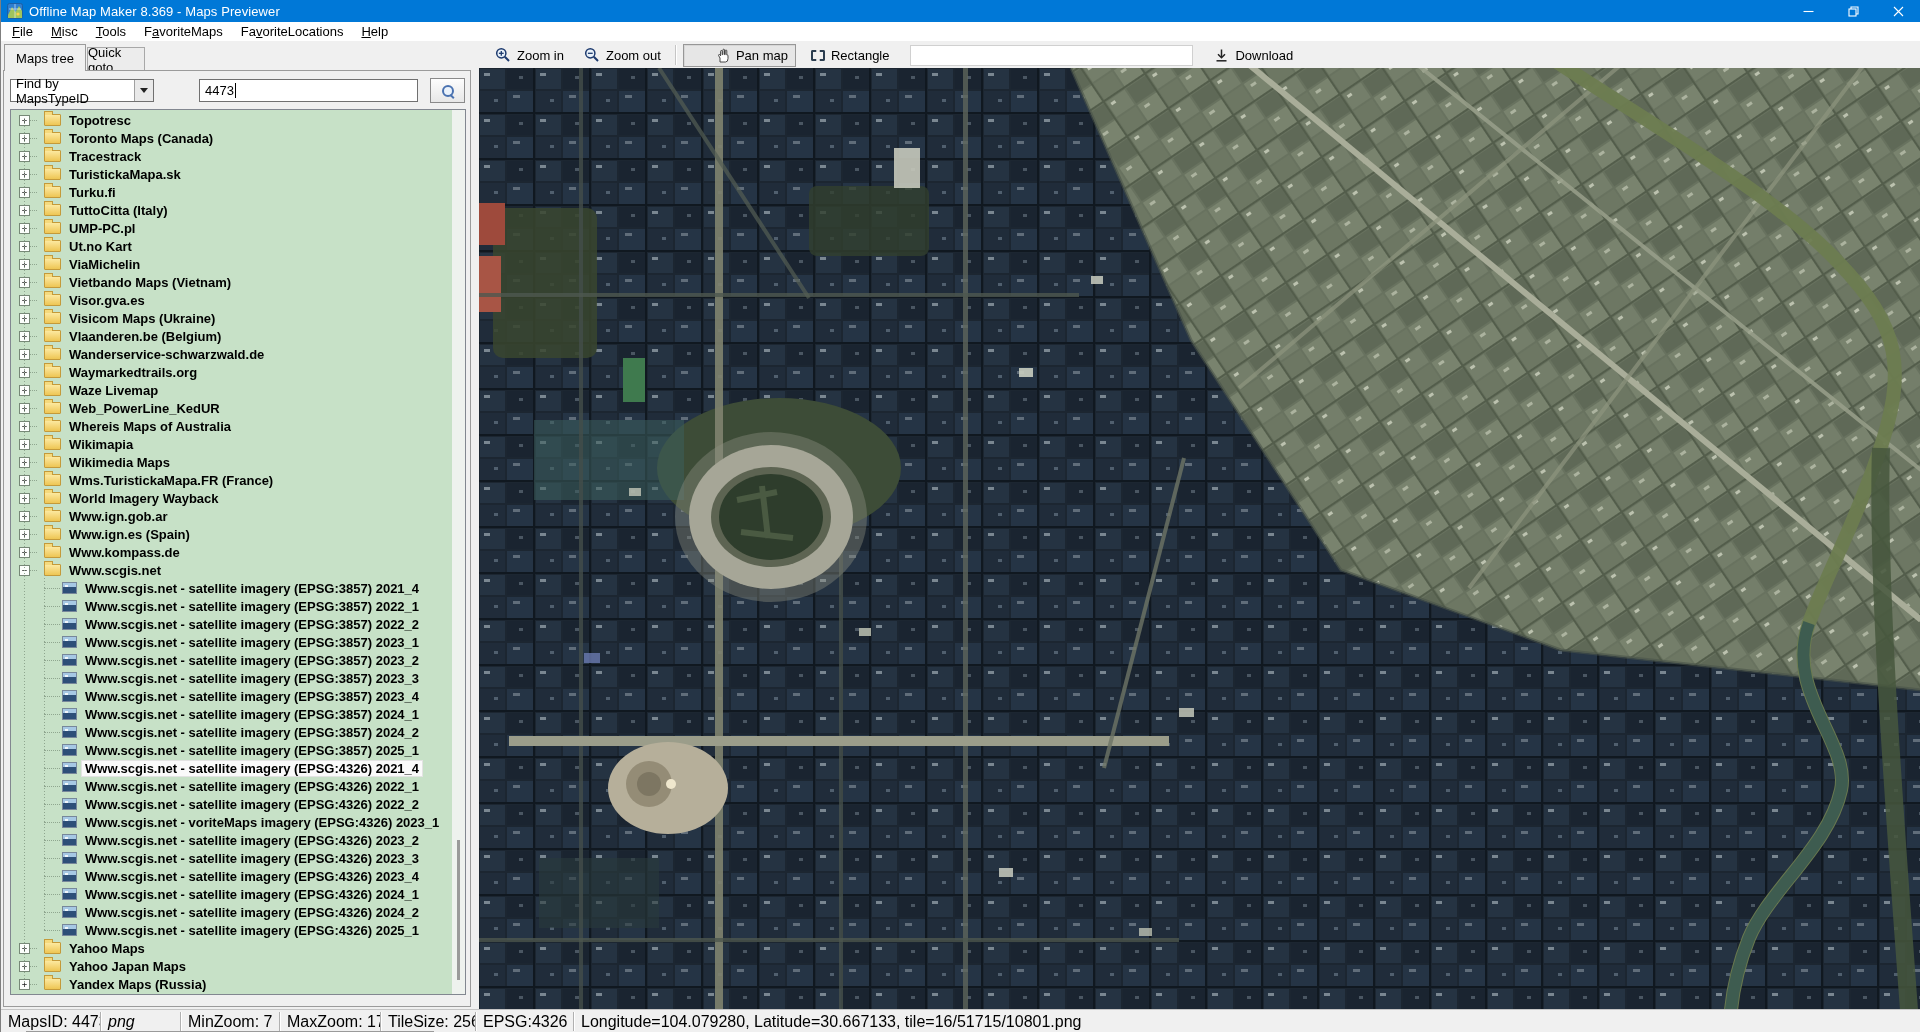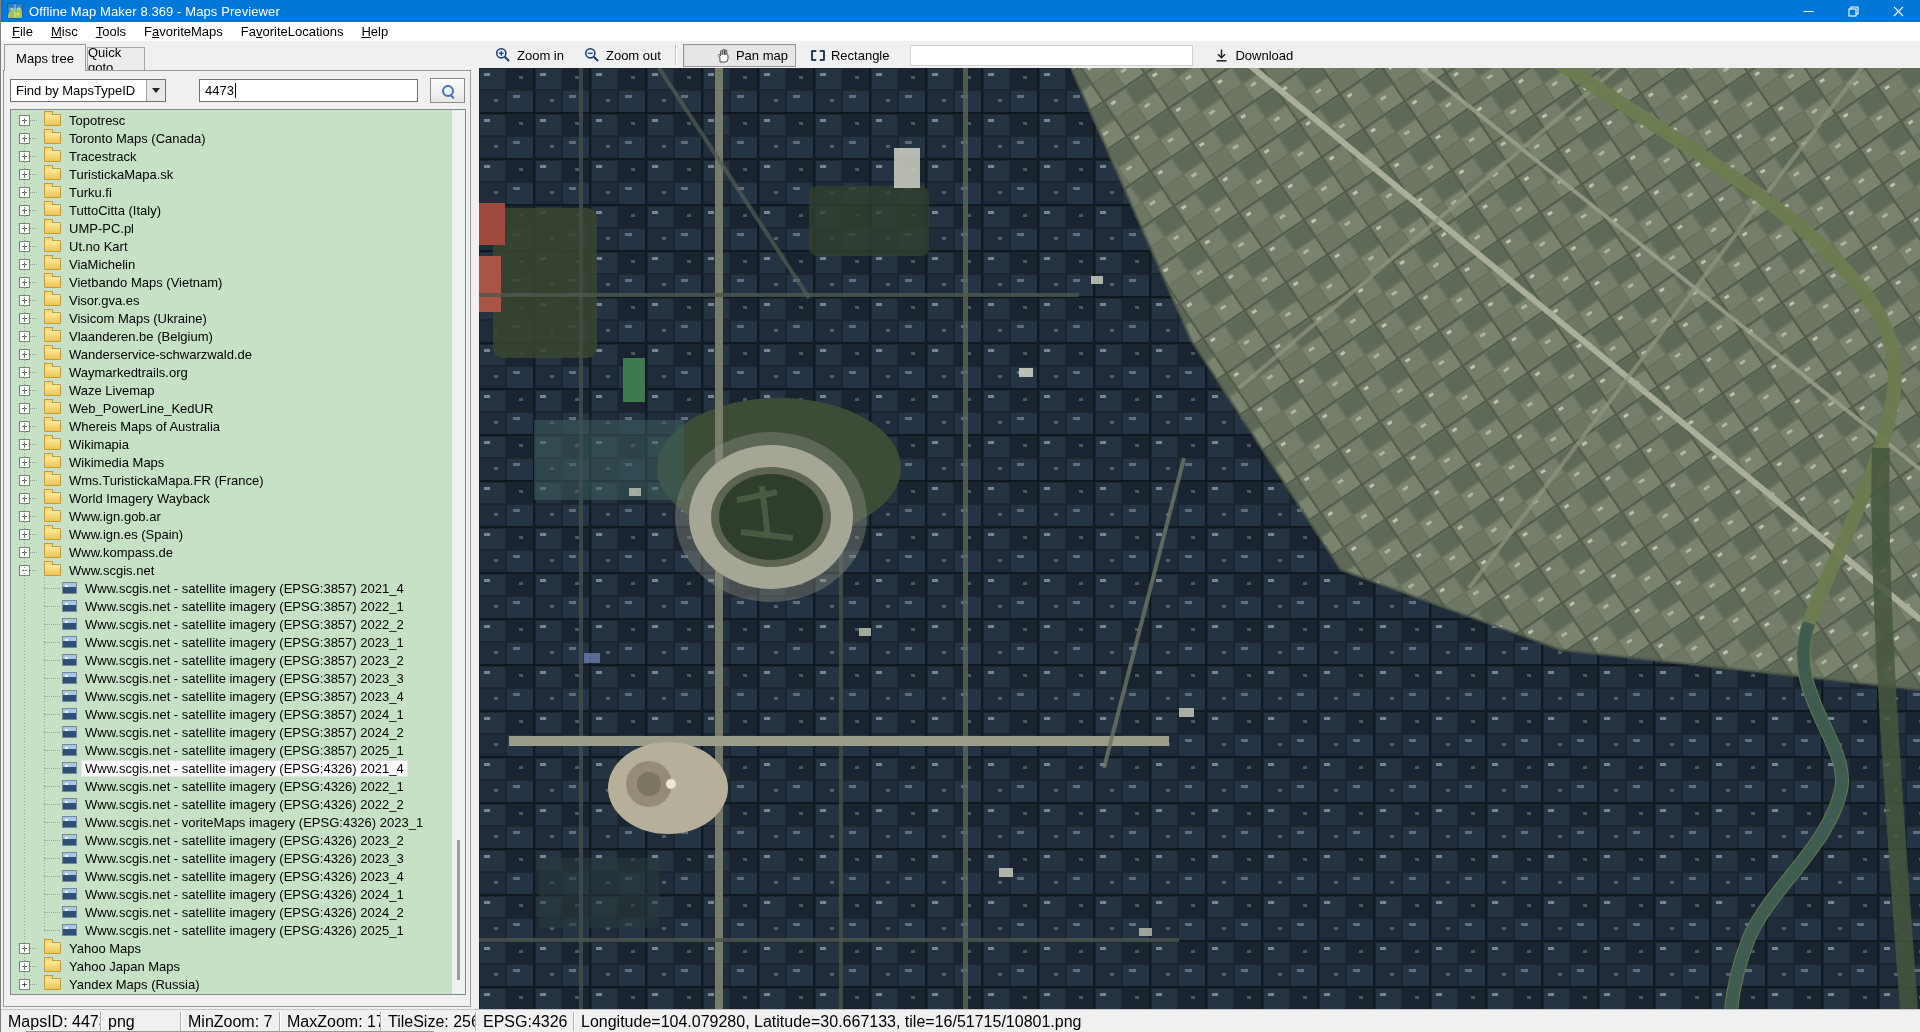--- a/index.html
+++ b/index.html
@@ -26,21 +26,21 @@
   .tab { position:absolute; display:flex; align-items:center; justify-content:center; cursor:default; }
   .tab.active { left:3px; top:2px; width:82px; height:27px; background:#f0f0f0;
                 border:1px solid #9b9b9b; border-bottom:none; z-index:3; }
   .tab.inactive { left:86px; top:5px; width:58px; height:24px; background:#ececec;
                   border:1px solid #a8a8a8; border-bottom:none; }
   .tabpage { position:absolute; left:2px; top:28px; width:468px; height:937px;
              border:1px solid #9b9b9b; background:#f0f0f0; z-index:2; }
 
   
   .searchrow { position:absolute; left:0; top:0; width:100%; height:40px; }
-  .combo { position:absolute; left:6px; top:8px; width:156px; height:23px; background:#fff;
+  .combo { position:absolute; left:6px; top:8px; width:144px; height:23px; background:#fff;
            border:1px solid #707070; display:flex; align-items:center; }
   .combo .val { flex:1; padding-left:5px; }
   .combo .arrowbox { width:19px; height:21px; background:#e9e9e9; border-left:1px solid #a0a0a0;
                      display:flex; align-items:center; justify-content:center; }
   .combo .arrowbox span { width:0; height:0; border-left:4px solid transparent;
                           border-right:4px solid transparent; border-top:5px solid #222; }
   .searchbox { position:absolute; left:195px; top:8px; width:219px; height:23px; background:#fff;
                border:1px solid #707070; display:flex; align-items:center; padding-left:5px; }
   .caret { display:inline-block; width:1px; height:15px; background:#000; margin-left:1px; }
   .searchbtn { position:absolute; left:426px; top:7px; width:35px; height:25px;
@@ -65,21 +65,21 @@
   .expander { width:11px; height:11px; border:1px solid #778877; background:#fcfefc; margin-left:8px;
               font:9px/9px "DejaVu Sans Mono",monospace; text-align:center; color:#222; flex:none; }
   .folder { position:relative; width:17px; height:12px; margin-left:7px; flex:none;
             background:linear-gradient(#fce9a0,#eec654); border:1px solid #c49a3a; border-radius:1px; }
   .folder::before { content:""; position:absolute; left:-1px; top:-4px; width:7px; height:3px;
                     background:#f5da7d; border:1px solid #c49a3a; border-bottom:none; }
   .imgicon { position:relative; width:15px; height:12px; margin-left:2px; flex:none;
              border:1px solid #77879a;
              background:linear-gradient(180deg,#a6c8e4 0 40%,#2d4f78 40% 100%); }
   .imgicon::after { content:""; position:absolute; left:2px; top:2px; width:3px; height:2px; background:#f2f6fa; }
-  .trow .lbl { margin-left:5px; padding:0 3px; }
+  .trow .lbl { margin-left:5px; padding:0 3px;font-weight:bold; }
   .trow.sel .lbl { background:#fafafa; box-shadow:0 0 0 1px #e3e3e3; }
   .hscroll { position:absolute; left:8px; top:956px; width:452px; height:12px; }
   .hthumb { position:absolute; left:14px; top:4px; width:408px; height:3px; background:#9a9a9a; }
 
   
   .toolbar { position:absolute; left:478px; top:42px; width:1442px; height:26px; background:#f0f0f0;
              display:flex; align-items:center; padding-left:9px; }
   .tbtn { display:flex; align-items:center; gap:6px; padding:3px 7px; cursor:default; }
   .tbtn.pressed { background:#e6e6e6; border:1px solid #979797; box-shadow:inset 1px 1px 0 #d7d7d7;padding-left:32px; }
   .tsep { width:1px; height:20px; background:#c5c5c5; box-shadow:1px 0 0 #fff; margin:0 7px; }
@@ -574,21 +574,21 @@
       <rect x="380" y="560" width="12" height="8" fill="#bdc2b2" opacity="0.85"></rect>
       <rect x="150" y="420" width="12" height="8" fill="#c3c7b8" opacity="0.8"></rect>
       <rect x="520" y="800" width="14" height="9" fill="#c9cdbf" opacity="0.85"></rect>
       <rect x="660" y="860" width="13" height="8" fill="#bdc2b2" opacity="0.8"></rect>
       <rect x="105" y="585" width="16" height="10" fill="#6a7ab0" opacity="0.8"></rect>
     </svg>
   </div>
 
   <div class="statusbar" id="statusbar">
       <div class="seg" style="width: 100px;">MapsID: 4473</div>
-      <div class="seg" style="width: 80px;">png</div>
+      <div class="seg" style="width: 80px; font-style: italic;">png</div>
       <div class="seg" style="width: 99px;">MinZoom: 7</div>
       <div class="seg" style="width: 101px; text-align: right;">MaxZoom: 17</div>
       <div class="seg" style="width: 95px;">TileSize: 256</div>
       <div class="seg" style="width: 98px;">EPSG:4326</div>
       <div class="seg" style="flex: 1 1 0%; border-right: none; box-shadow: none;">Longitude=104.079280, Latitude=30.667133, tile=16/51715/10801.png</div>
     </div>
 
 </div>
 
 </body></html>

